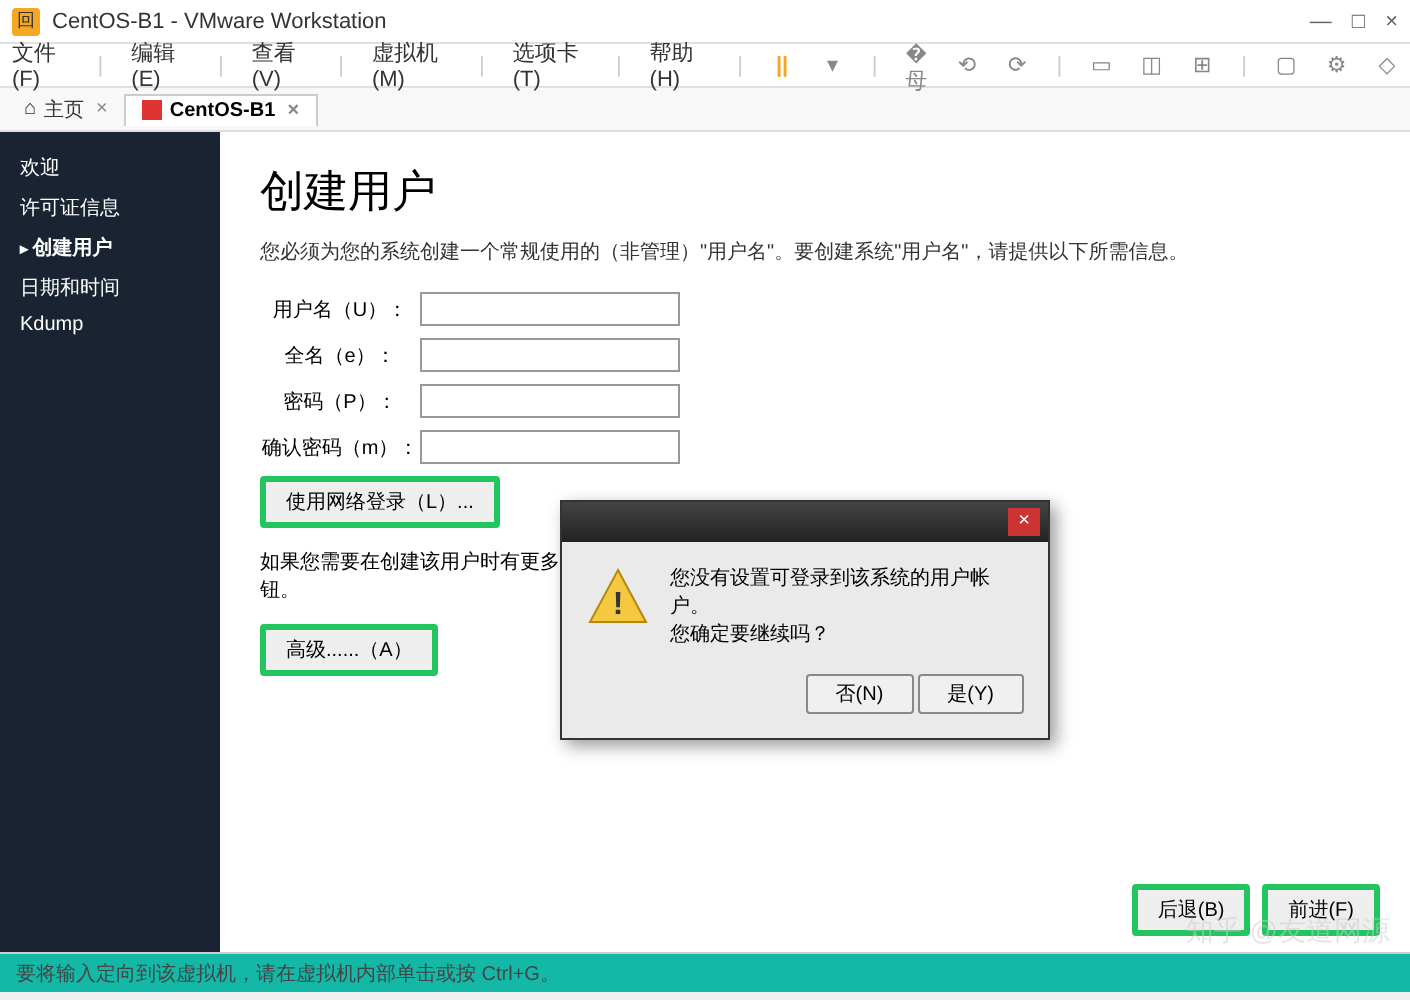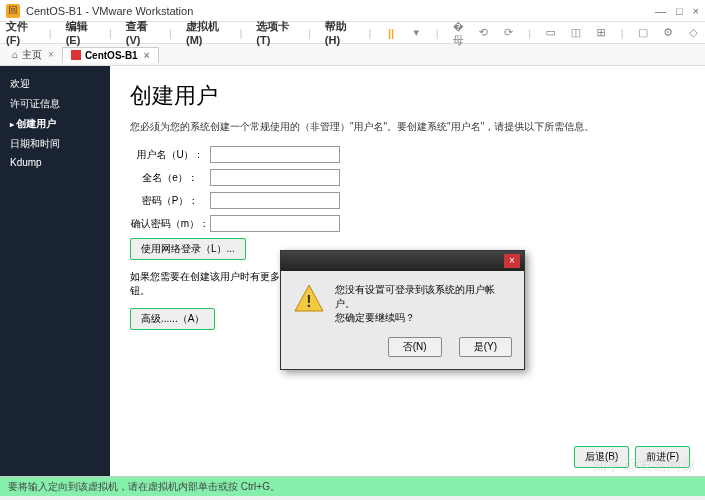--- a/index.html
+++ b/index.html
@@ -3,53 +3,53 @@
 <meta charset="utf-8">
 <style>
 * { margin: 0; padding: 0; box-sizing: border-box; font-family: "Microsoft YaHei", Arial, sans-serif; }
 body { width: 705px; height: 500px; background: #f0f0f0; font-size: 11px; overflow: hidden; position: relative; }
 .titlebar { height: 22px; background: #fff; display: flex; align-items: center; padding: 0 6px; border-bottom: 1px solid #e0e0e0; }
 .titlebar .logo { width: 14px; height: 14px; background: #f5a623; border-radius: 2px; margin-right: 6px; display: flex; align-items: center; justify-content: center; font-size: 9px; color: #333; }
 .titlebar .title { flex: 1; color: #333; font-size: 11px; }
 .titlebar .winbtns { display: flex; gap: 10px; color: #666; }
 .titlebar .winbtns span { cursor: pointer; font-size: 11px; }
 .menubar { height: 22px; background: #fff; display: flex; align-items: center; padding: 0 6px; gap: 14px; font-size: 11px; color: #333; border-bottom: 1px solid #e0e0e0; }
-.menubar .menu { cursor: pointer; font-weight: bold; }
+.menubar .menu { cursor: pointer; }
 .menubar .sep { color: #ccc; }
 .menubar .ticon { width: 14px; height: 14px; display: inline-flex; align-items: center; justify-content: center; color: #888; }
 .menubar .pause { color: #f5a623; font-weight: bold; }
 .tabbar { height: 22px; background: #f8f8f8; display: flex; align-items: center; padding: 0 4px; border-bottom: 1px solid #ddd; }
 .tabbar .hometab { display: flex; align-items: center; padding: 2px 8px; gap: 4px; font-size: 10px; color: #333; }
 .tabbar .vmtab { display: flex; align-items: center; padding: 2px 8px; gap: 4px; font-size: 10px; background: #fff; border: 1px solid #ccc; border-bottom: none; font-weight: bold; }
 .tabbar .vmtab .vmicon { width: 10px; height: 10px; background: #d33; }
 .tabbar .close { color: #888; cursor: pointer; margin-left: 2px; }
 .vm-area { display: flex; height: 410px; background: #fff; }
 .sidebar { width: 110px; background: #1a2332; color: #fff; padding: 8px 0; }
 .sidebar .item { padding: 3px 10px; font-size: 10px; cursor: pointer; }
 .sidebar .item.active { font-weight: bold; }
 .sidebar .item.active::before { content: "▸ "; font-size: 8px; }
 .main { flex: 1; background: #fff; padding: 15px 20px; position: relative; }
 .main h1 { font-size: 22px; font-weight: normal; margin-bottom: 8px; }
 .main .desc { font-size: 10px; color: #333; line-height: 1.5; margin-bottom: 12px; }
 .form-row { display: flex; align-items: center; margin-bottom: 6px; font-size: 10px; }
 .form-row label { width: 80px; text-align: center; }
 .form-row input { width: 130px; height: 17px; border: 1px solid #999; padding: 0 3px; font-size: 10px; }
 .hint { font-size: 10px; margin: 10px 0; }
-.gbtn { display: inline-block; padding: 3px 10px; border: 1px solid #22c55e; background: #eee; font-size: 10px; cursor: pointer; border-radius: 2px; }
+.gbtn { display: inline-block; padding: 3px 10px; border: 3px solid #22c55e; background: #eee; font-size: 10px; cursor: pointer; border-radius: 2px; }
 .footer-btns { position: absolute; bottom: 8px; right: 15px; display: flex; gap: 6px; }
 .dialog { position: absolute; top: 250px; left: 280px; width: 245px; background: #eaeaea; border: 1px solid #333; box-shadow: 3px 3px 8px rgba(0,0,0,.4); }
 .dialog-title { height: 20px; background: linear-gradient(#444,#222); display: flex; justify-content: flex-end; align-items: center; padding: 0 4px; }
 .dialog-title .x { width: 16px; height: 14px; background: #c33; color: #fff; text-align: center; font-size: 10px; line-height: 14px; cursor: pointer; }
 .dialog-body { padding: 12px; display: flex; gap: 10px; }
 .dialog-body .warn { width: 32px; height: 32px; }
 .dialog-body .warn svg { width: 32px; height: 32px; }
 .dialog-body .msg { font-size: 10px; line-height: 1.4; flex: 1; }
-.dialog-btns { display: flex; justify-content: flex-end; gap: 17px; padding: 0 12px 12px; align-items: flex-end; }
+.dialog-btns { display: flex; justify-content: flex-end; gap: 2px; padding: 0 12px 12px; align-items: flex-end; }
 .dbtn { padding: 2px 14px; border: 1px solid #888; background: #f0f0f0; font-size: 10px; cursor: pointer; border-radius: 2px; }
-.statusbar { height: 20px; background: #86efac; border-top: 1px solid #ccc; display: flex; align-items: center; padding: 0 8px; font-size: 10px; color: #444; }
+.statusbar { height: 20px; background: #14b8a6; border-top: 1px solid #ccc; display: flex; align-items: center; padding: 0 8px; font-size: 10px; color: #444; }
 .watermark { position: absolute; bottom: 25px; right: 10px; color: #ccc; font-size: 14px; opacity: .5; pointer-events: none; }
 </style>
 </head>
 <body>
 
 <div class="titlebar">
   <div class="logo">回</div>
   <div class="title">CentOS-B1 - VMware Workstation</div>
   <div class="winbtns">
     <span>—</span>

